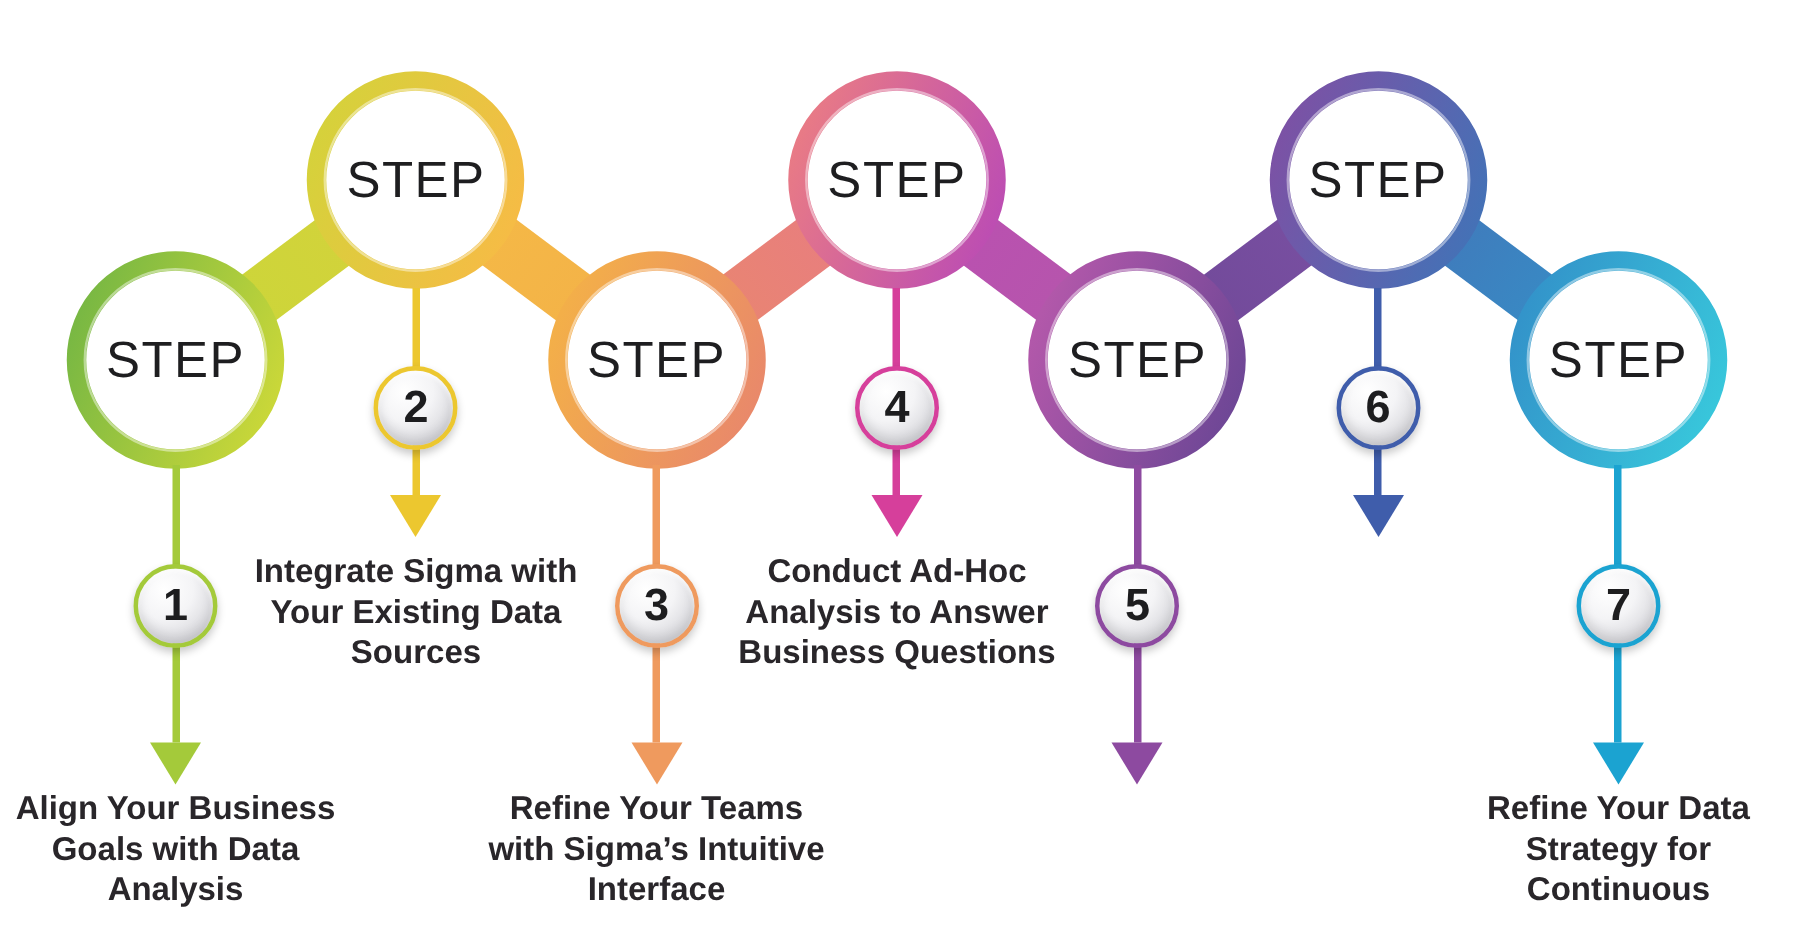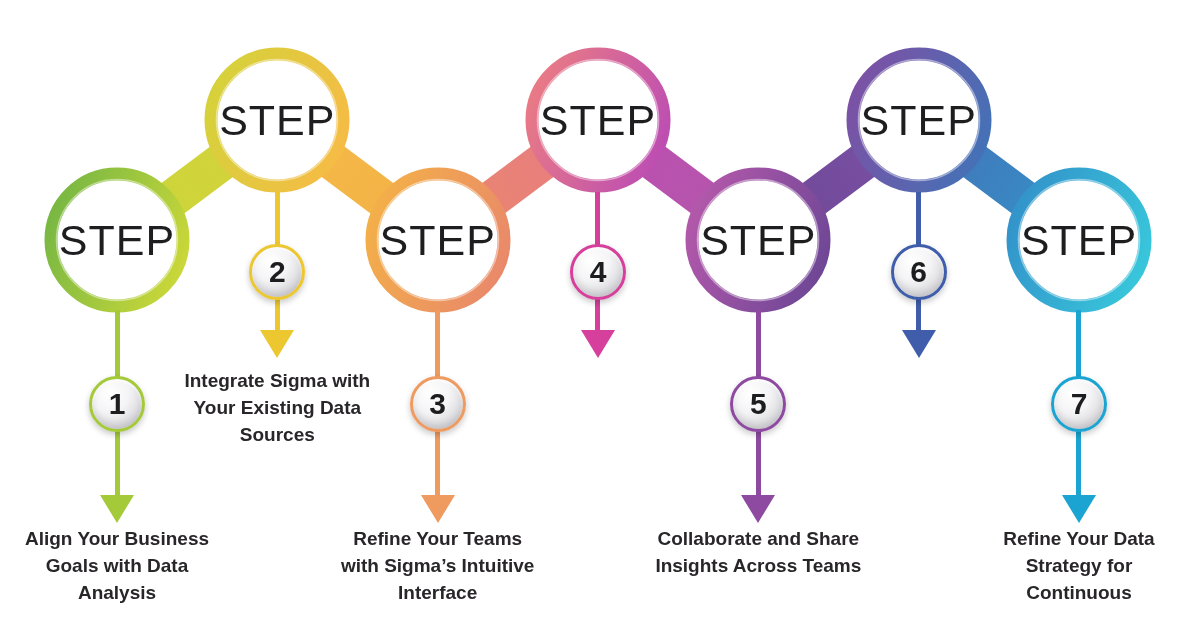--- a/index.html
+++ b/index.html
@@ -6,21 +6,21 @@
   #stage{
     position:relative;width:1200px;height:628px;background:#ffffff;
     overflow:hidden;font-family:"Liberation Sans",sans-serif;
   }
   #links{position:absolute;left:0;top:0;}
   .step{position:absolute;width:160px;height:470px;}
   .ring{position:absolute;left:0;top:0;}
   .step-word{
     position:absolute;left:0;top:0;width:160px;height:160px;
     display:flex;align-items:center;justify-content:center;
-    font-size:43px;font-weight:500;letter-spacing:1px;color:#1e1e20;
+    font-size:34px;font-weight:500;letter-spacing:1px;color:#1e1e20;
   }
   .stem{position:absolute;left:77.5px;width:5px;background:var(--accent);}
   .row-lower .stem{top:150px;height:185px;}
   .row-upper .stem{top:152px;height:138px;}
   .badge{
     position:absolute;left:52px;width:50px;height:50px;border-radius:50%;
     border:3px solid var(--accent);
     background:radial-gradient(circle at 35% 28%, #ffffff 0%, #f4f4f6 40%, #dedee2 68%, #c3c3c9 100%);
     display:flex;align-items:center;justify-content:center;
     box-shadow:0 3px 6px rgba(0,0,0,.22), inset 0 -4px 7px rgba(0,0,0,.10), inset 0 2px 3px #ffffff;
@@ -30,21 +30,21 @@
   .badge span{font-size:30px;font-weight:bold;color:#1d1d1f;}
   .arrow{
     position:absolute;left:63px;width:0;height:0;
     border-left:17px solid transparent;border-right:17px solid transparent;
     border-top:28px solid var(--accent);
   }
   .row-lower .arrow{top:335px;}
   .row-upper .arrow{top:290px;}
   .desc{
     position:absolute;left:-60px;width:280px;text-align:center;
-    font-size:19px;line-height:27px;font-weight:bold;color:#29262a;
+    font-size:22px;line-height:27px;font-weight:bold;color:#29262a;
     white-space:pre-line;
   }
   .row-lower .desc{top:365px;}
   .row-upper .desc{top:327px;}
 </style>
 </head>
 <body>
 
 <div id="stage">
     <svg id="links" width="1200" height="628">
@@ -154,40 +154,41 @@
         </defs>
         <circle cx="80" cy="80" r="66" fill="#ffffff" stroke="url(#rg3)" stroke-width="13"></circle>
         <circle cx="80" cy="80" r="60.5" fill="none" stroke="rgba(255,255,255,0.45)" stroke-width="1.6"></circle>
       </svg>
       <div class="step-word">STEP</div>
       <div class="stem"></div>
       <div class="badge">
         <span>4</span>
       </div>
       <div class="arrow"></div>
+      <div class="desc">Conduct Ad-Hoc
+Analysis to Answer
+Business Questions</div>
     </div>
     <div class="step row-lower" style="left: 678.332px; top: 160px; --accent: #8d4aa0;">
       <svg class="ring" width="160" height="160" viewBox="0 0 160 160">
         <defs>
           <linearGradient id="rg4" x1="0%" y1="30%" x2="100%" y2="70%">
             <stop offset="0%" stop-color="#b258aa"></stop>
             <stop offset="100%" stop-color="#6f4796"></stop>
           </linearGradient>
         </defs>
         <circle cx="80" cy="80" r="66" fill="#ffffff" stroke="url(#rg4)" stroke-width="13"></circle>
         <circle cx="80" cy="80" r="60.5" fill="none" stroke="rgba(255,255,255,0.45)" stroke-width="1.6"></circle>
       </svg>
       <div class="step-word">STEP</div>
       <div class="stem"></div>
       <div class="badge">
         <span>5</span>
       </div>
       <div class="arrow"></div>
-      <div class="desc">Collaborate and Share
-Insights Across Teams</div>
     </div>
     <div class="step row-upper" style="left: 838.665px; top: 40px; --accent: #3f5dab;">
       <svg class="ring" width="160" height="160" viewBox="0 0 160 160">
         <defs>
           <linearGradient id="rg5" x1="0%" y1="30%" x2="100%" y2="70%">
             <stop offset="0%" stop-color="#7b52a5"></stop>
             <stop offset="100%" stop-color="#4571b6"></stop>
           </linearGradient>
         </defs>
         <circle cx="80" cy="80" r="66" fill="#ffffff" stroke="url(#rg5)" stroke-width="13"></circle>

